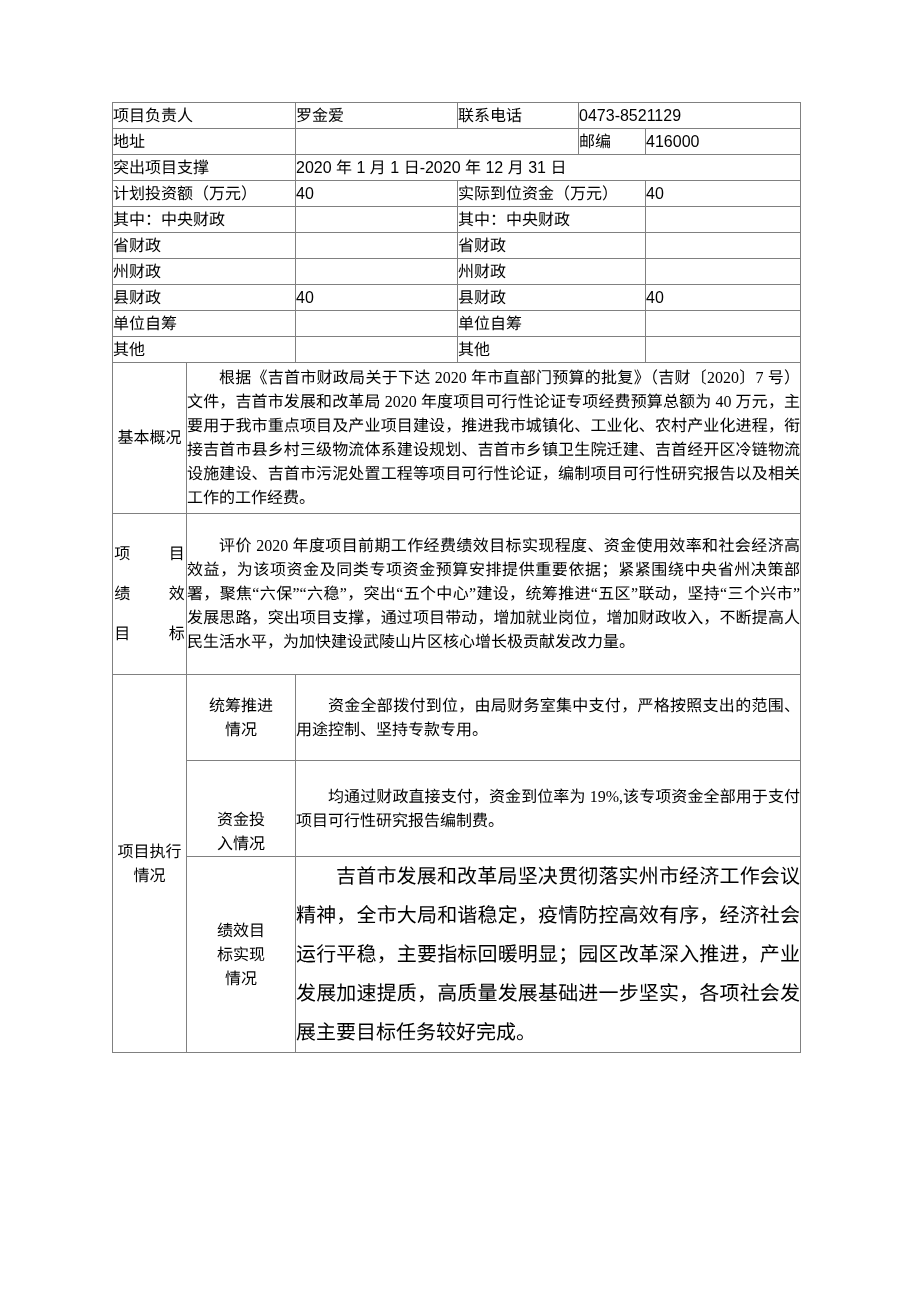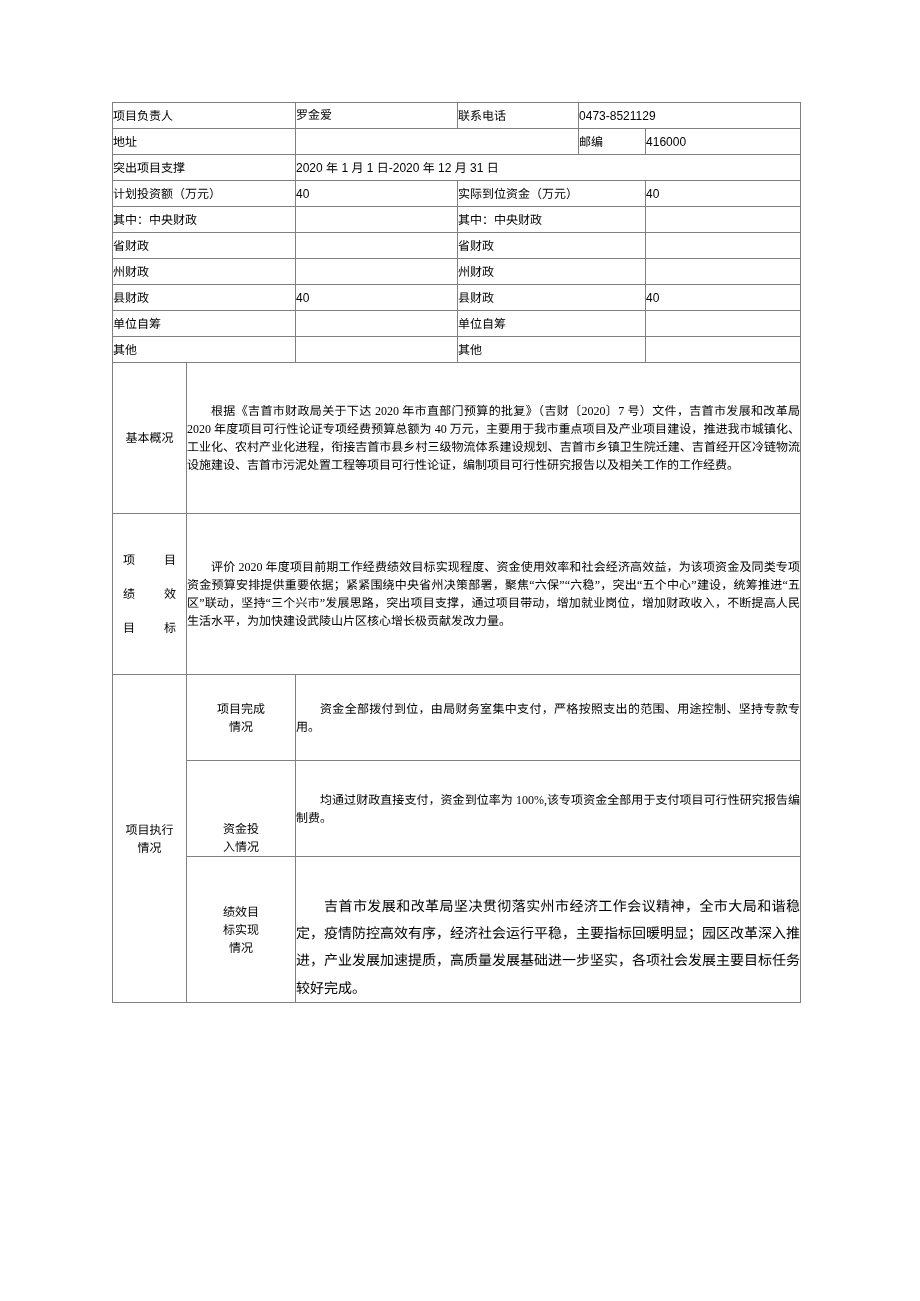--- a/index.html
+++ b/index.html
@@ -28,40 +28,40 @@
     left: 112px;
     top: 102px;
     width: 688px;
     border-collapse: collapse;
     table-layout: fixed;
   }
   table.doc-table td {
     border: 1px solid #808080;
     padding: 0;
     vertical-align: middle;
-    font-size: 12px;
+    font-size: 16px;
     line-height: 1.5;
   }
   
   .lbl {
     padding: 5px 4px 5px 6px;
     white-space: nowrap;
   }
   .lbl-indent {
     padding: 5px 4px 5px 46px;
     margin-left: 35px;
   }
   .val {
     padding: 5px 4px 5px 5px;
     font-family: "Liberation Sans", "DejaVu Sans", sans-serif;
     font-size: 14.5px;
   }
   .val-cn {
     padding: 5px 4px 5px 5px;
-    font-family: Liberation Mono, monospace;
+    font-family: Liberation Serif, serif;
     font-size: 14.5px;
   }
   
   tr.kv > td { height: 25px; }
 
   
   .side-label {
     text-align: center;
     padding: 4px 3px;
     font-size: 14.5px;
@@ -86,21 +86,21 @@
   .para {
     padding: 7px 5px 7px 5px;
     font-size: 14.5px;
     line-height: 1.92;
     text-align: justify;
     text-justify: inter-ideograph;
     text-indent: 2em;
   }
   .para.sans {
     font-family: "Liberation Sans", "DejaVu Sans", sans-serif;
-    font-size: 14px;
+    font-size: 20px;
     line-height: 1.95;
   }
   .cell-tall-1 { height: 150px; vertical-align: middle; }
   .cell-tall-2 { height: 160px; vertical-align: middle; }
   .cell-exec-1 { height: 85px; vertical-align: top; }
   .cell-exec-2 { height: 95px; vertical-align: top; }
   .cell-exec-3 { height: 145px; vertical-align: middle; }
 </style>
 </head>
 <body>
@@ -197,32 +197,32 @@
         </td>
         <td class="para cell-tall-2" colspan="6">评价 2020 年度项目前期工作经费绩效目标实现程度、资金使用效率和社会经济高效益，为该项资金及同类专项资金预算安排提供重要依据；紧紧围绕中央省州决策部署，聚焦“六保”“六稳”，突出“五个中心”建设，统筹推进“五区”联动，坚持“三个兴市”发展思路，突出项目支撑，通过项目带动，增加就业岗位，增加财政收入，不断提高人民生活水平，为加快建设武陵山片区核心增长极贡献发改力量。</td>
       </tr>
 
       <tr>
         <td class="side-label-plain" rowspan="3">
           <span class="ln">项目执行</span>
           <span class="ln">情况</span>
         </td>
         <td class="side-label-plain cell-exec-1" style="vertical-align:middle">
-          <span class="ln">项目完成</span>
+          <span class="ln">统筹推进</span>
           <span class="ln">情况</span>
         </td>
         <td class="para cell-exec-1" colspan="5">资金全部拨付到位，由局财务室集中支付，严格按照支出的范围、用途控制、坚持专款专用。</td>
       </tr>
 
       <tr>
         <td class="side-label-plain cell-exec-2" style="vertical-align:bottom">
           <span class="ln">资金投</span>
           <span class="ln">入情况</span>
         </td>
-        <td class="para cell-exec-2" colspan="5">均通过财政直接支付，资金到位率为 100%,该专项资金全部用于支付项目可行性研究报告编制费。</td>
+        <td class="para cell-exec-2" colspan="5">均通过财政直接支付，资金到位率为 19%,该专项资金全部用于支付项目可行性研究报告编制费。</td>
       </tr>
 
       <tr>
         <td class="side-label-plain cell-exec-3">
           <span class="ln">绩效目</span>
           <span class="ln">标实现</span>
           <span class="ln">情况</span>
         </td>
         <td class="para sans cell-exec-3" style="vertical-align:bottom" colspan="5">吉首市发展和改革局坚决贯彻落实州市经济工作会议精神，全市大局和谐稳定，疫情防控高效有序，经济社会运行平稳，主要指标回暖明显；园区改革深入推进，产业发展加速提质，高质量发展基础进一步坚实，各项社会发展主要目标任务较好完成。</td>
       </tr>

